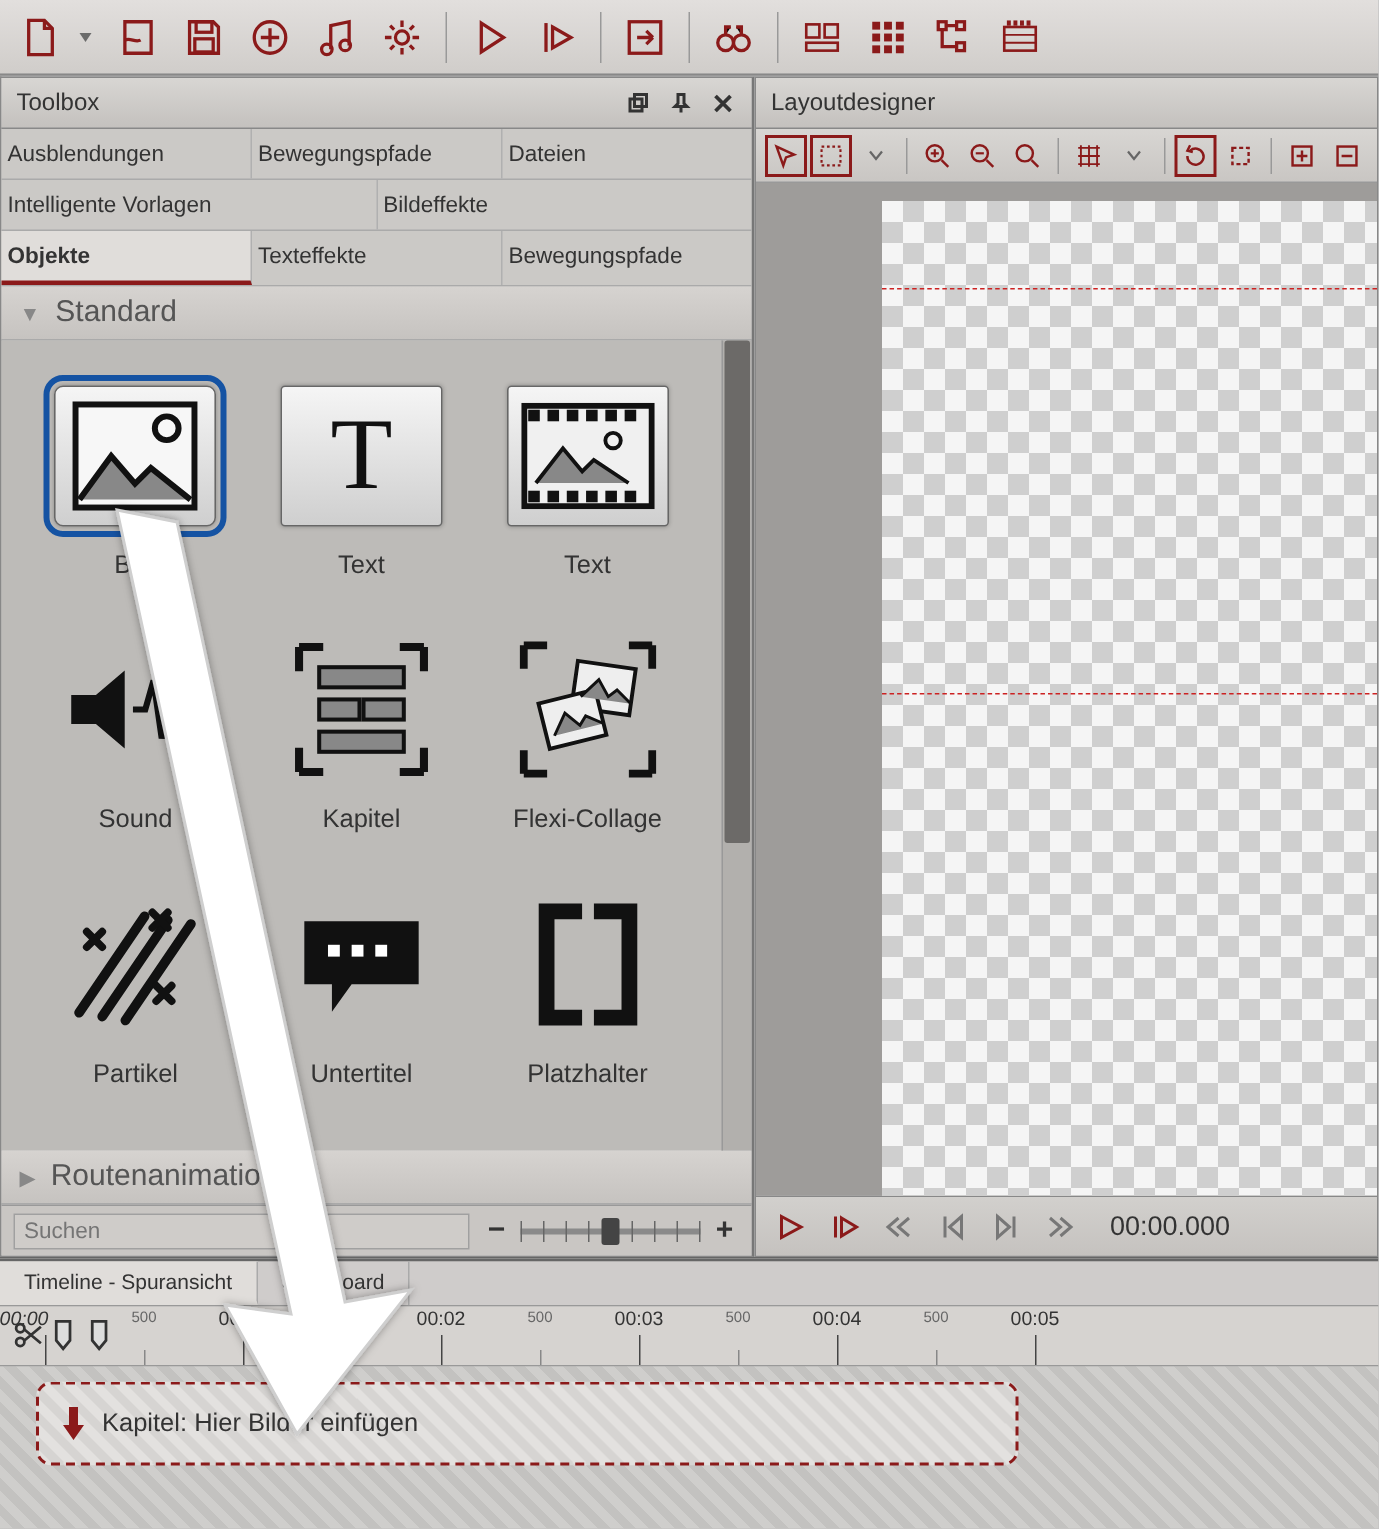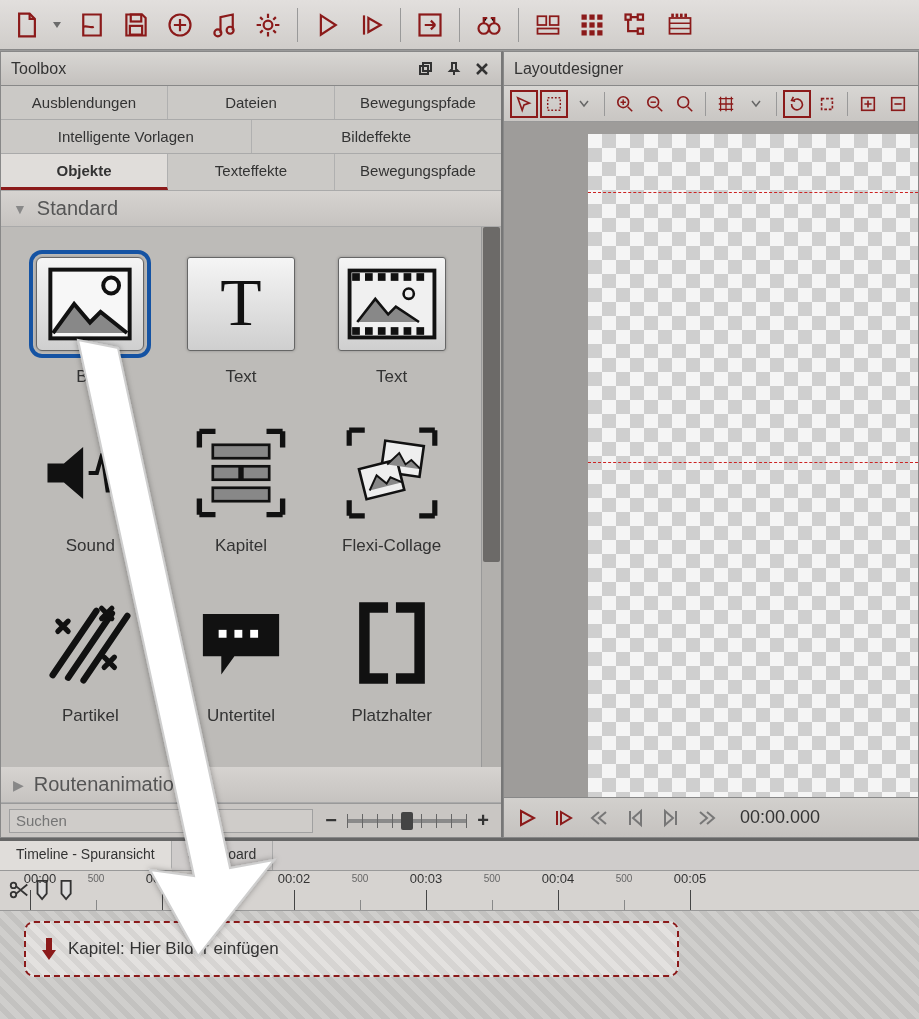--- a/index.html
+++ b/index.html
@@ -73,21 +73,21 @@
     background:linear-gradient(#d8d6d3,#c4c1be);
   }
   .panel-title .spacer { flex:1; }
   .winctl { width:18px; height:18px; margin-left:10px; cursor:pointer; display:flex; align-items:center; justify-content:center; color:#333;}
   .tab-row {
     display:flex;
     background:#cbc9c6;
     border-bottom:1px solid #aaa;
   }
   .tab-row .tab {
-    flex:1; text-align:center;
+    flex:1; 
     padding:8px 4px;
     font-size:15px;
     color:#333;
     cursor:pointer;
     border-right:1px solid #b0b0b0;
   }
   .tab-row .tab:last-child{border-right:none;}
   .tab.active {
     background:#e0ddda;
     font-weight:700;
@@ -418,22 +418,22 @@
         </span>
       <span class="winctl">
           <svg width="14" height="14">
             <path d="M2 2l10 10M12 2L2 12" stroke="#333" stroke-width="2.5"></path>
           </svg>
         </span>
     </div>
 
     <div class="tab-row">
       <div class="tab">Ausblendungen</div>
+      <div class="tab">Bewegungspfade</div>
       <div class="tab">Dateien</div>
-      <div class="tab">Bewegungspfade</div>
     </div>
     <div class="tab-row">
       <div class="tab">Intelligente Vorlagen</div>
       <div class="tab">Bildeffekte</div>
     </div>
     <div class="tab-row">
       <div class="tab active">Objekte</div>
       <div class="tab">Texteffekte</div>
       <div class="tab">Bewegungspfade</div>
     </div>
@@ -754,21 +754,21 @@
           </svg></span>
       <span><svg viewBox="0 0 20 24">
             <path d="M4 2h10v14l-5 6-5-6z" fill="#ddd" stroke="#333" stroke-width="2"></path>
           </svg></span>
       <span><svg viewBox="0 0 20 24">
             <path d="M4 2h10v14l-5 6-5-6z" fill="#ddd" stroke="#333" stroke-width="2"></path>
           </svg></span>
     </div>
 
   <div class="major" style="left: 30px;"></div>
-      <div class="lbl" style="left: 40px;">00:00</div>
+      <div class="lbl" style="left: 16px; font-style: italic;">00:00</div>
       <div class="minor" style="left: 96px;"></div>
       <div class="smalllbl" style="left: 96px;">500</div>
       <div class="major" style="left: 162px;"></div>
       <div class="lbl" style="left: 162px;">00:01</div>
       <div class="minor" style="left: 228px;"></div>
       <div class="smalllbl" style="left: 228px;">500</div>
       <div class="major" style="left: 294px;"></div>
       <div class="lbl" style="left: 294px;">00:02</div>
       <div class="minor" style="left: 360px;"></div>
       <div class="smalllbl" style="left: 360px;">500</div>

